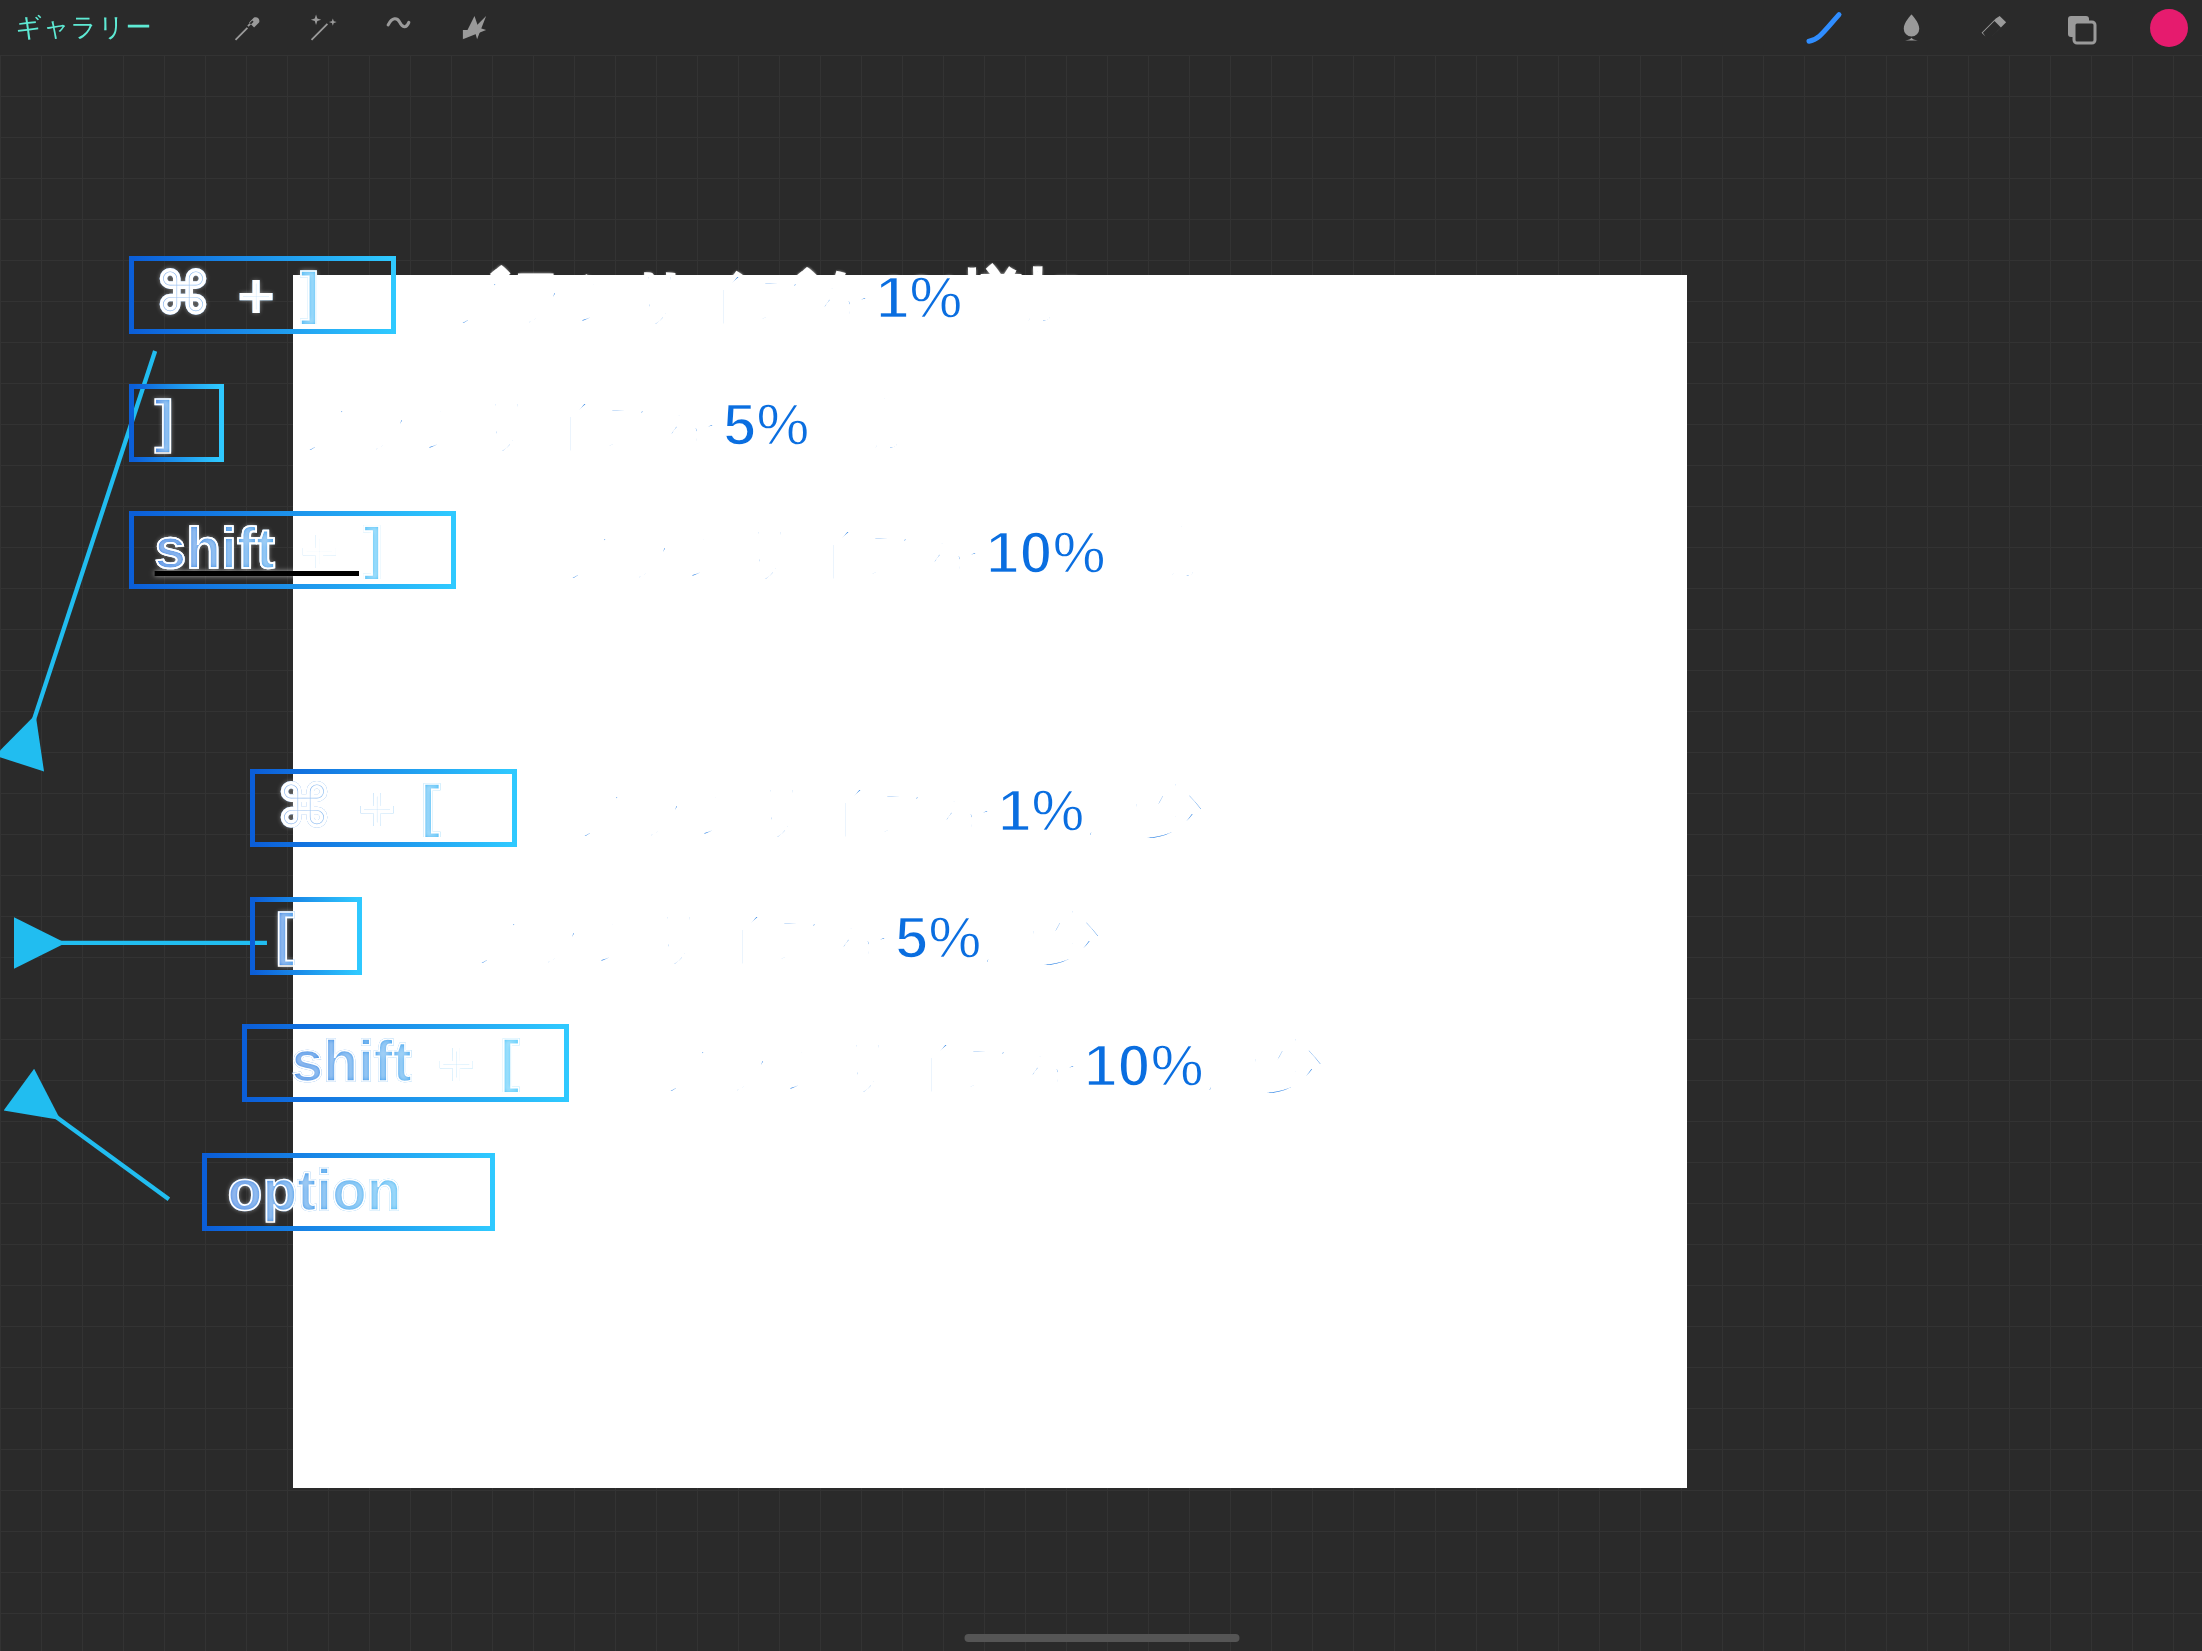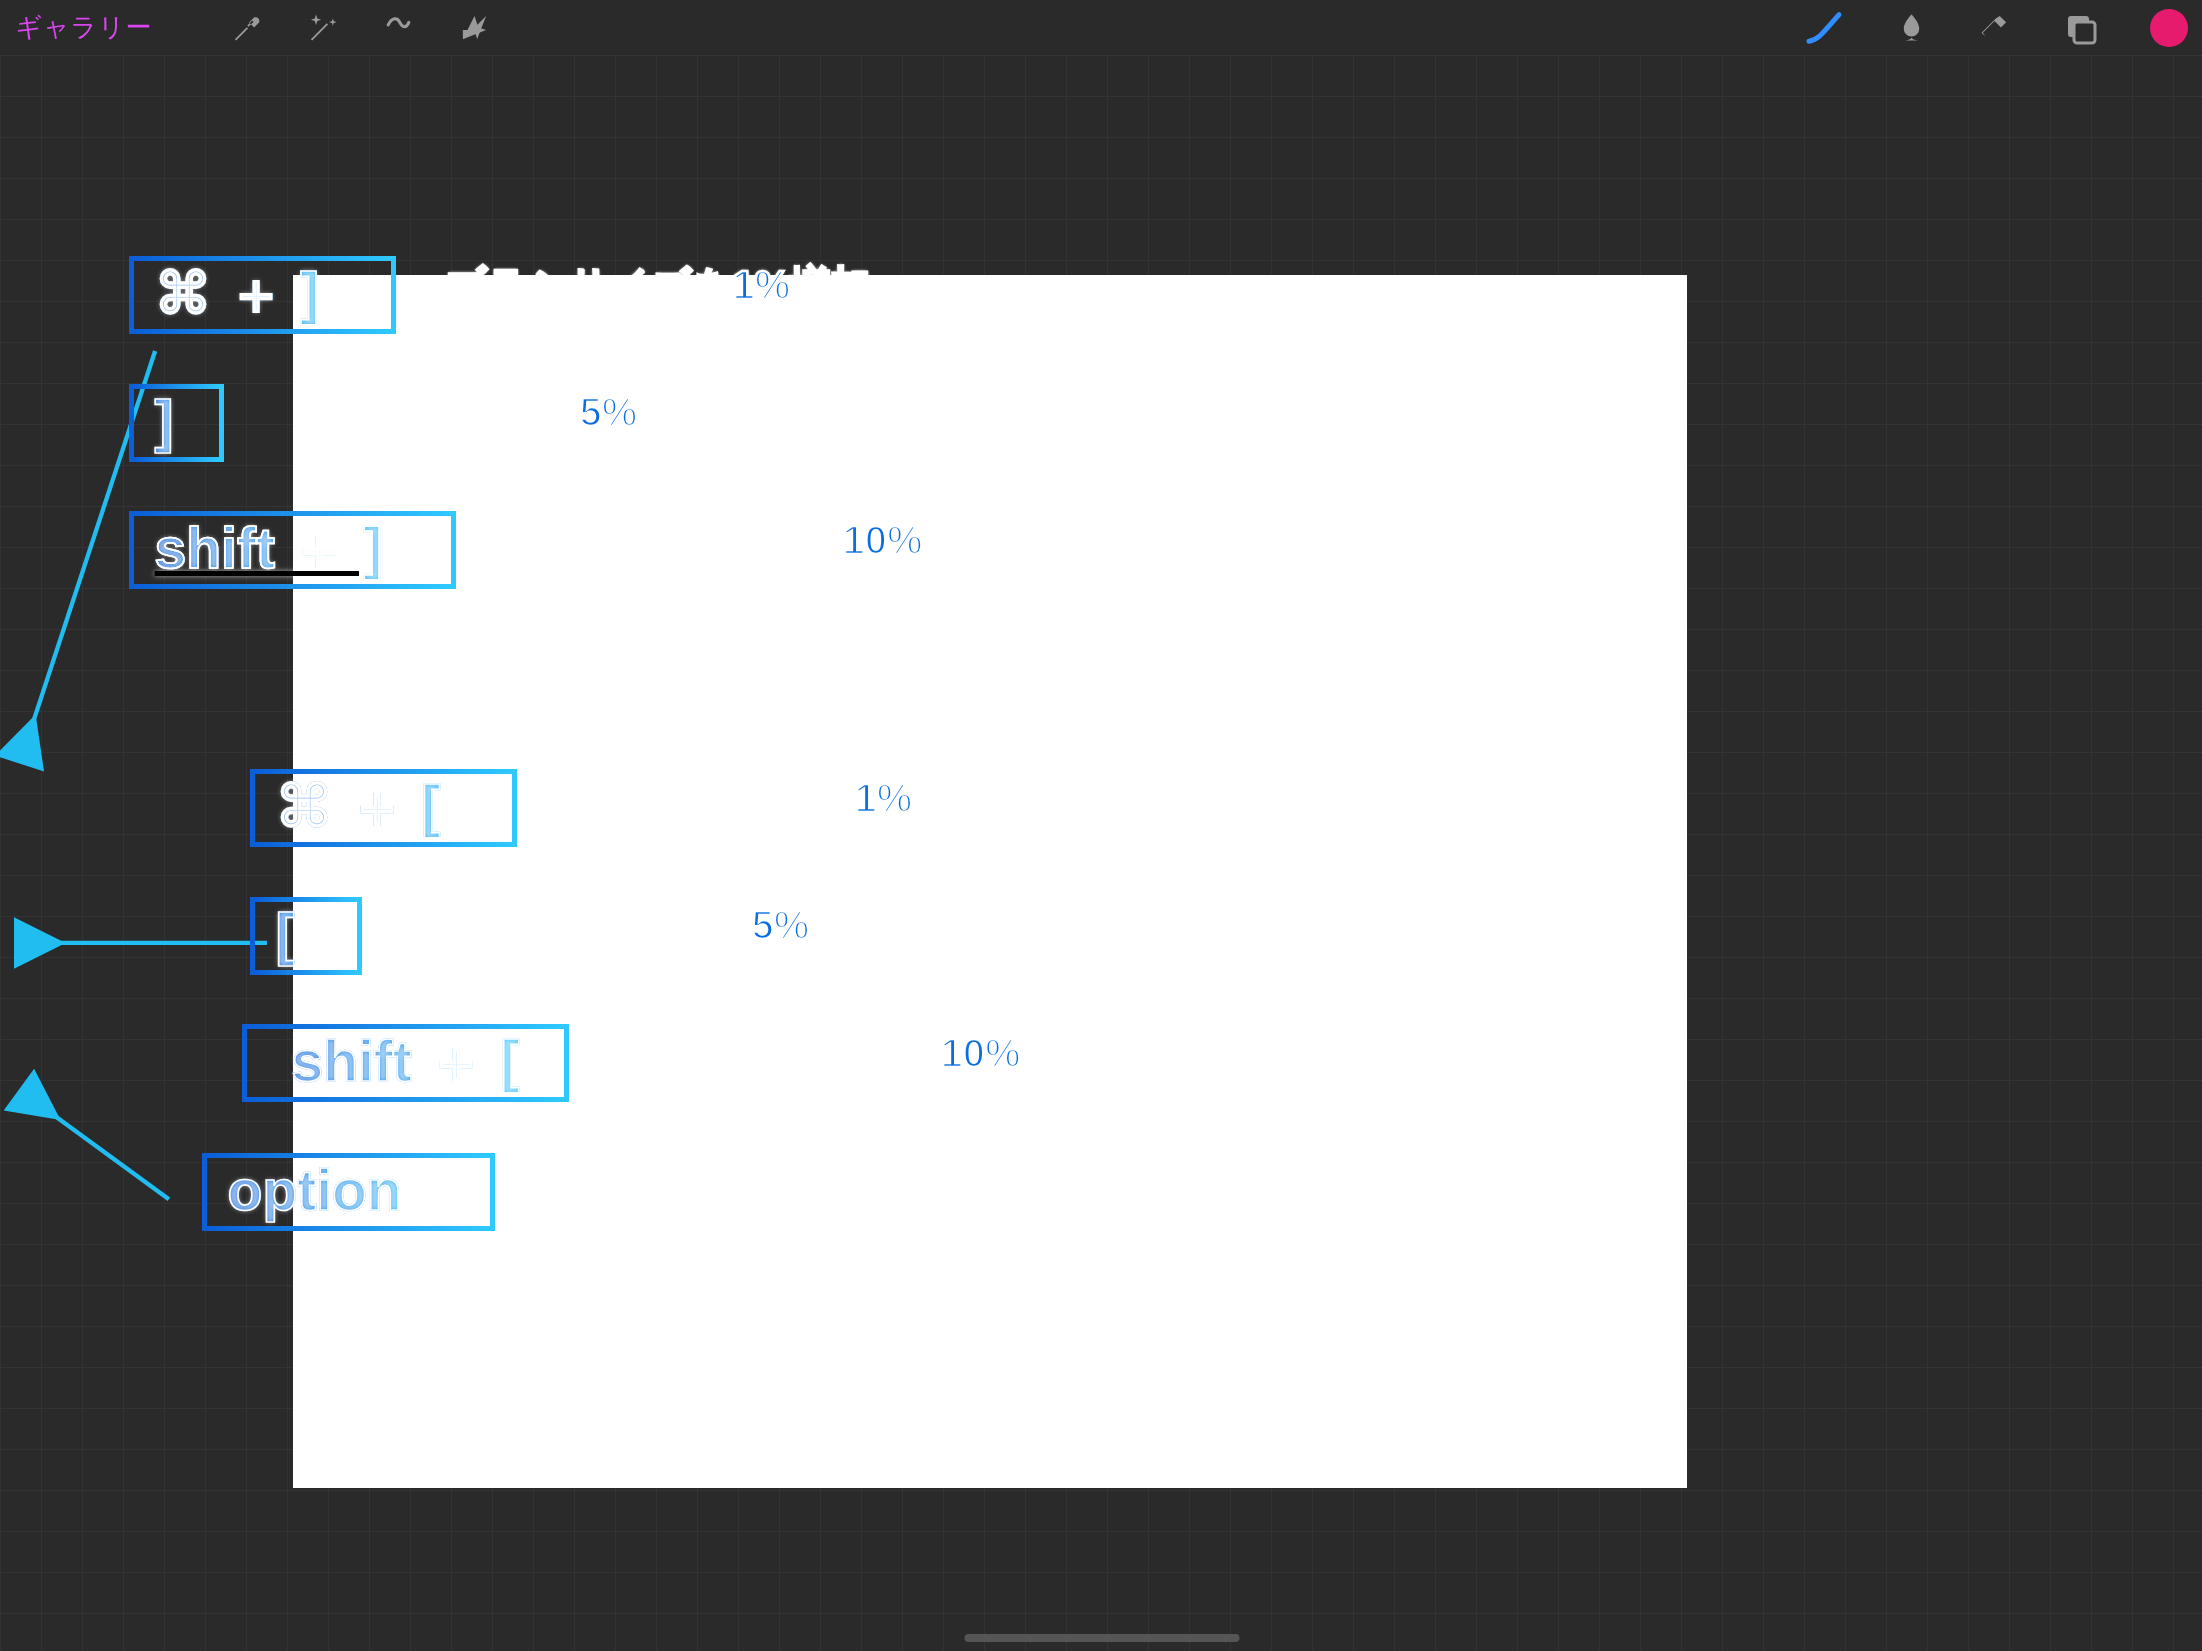--- a/index.html
+++ b/index.html
@@ -23,21 +23,21 @@
     padding: 0 15.5px;
     z-index: 20;
   }
   .topbar .left, .topbar .right {
     display: flex;
     align-items: center;
     gap: 45px;
   }
   .topbar .right { margin-left: auto; gap: 52px; }
   .gallery-label {
-    color: #d946ef;
+    color: #5eead4;
     font-size: 26px;
     letter-spacing: 0.9px;
     margin-right: 34px;
   }
   .tool-icon {
     color: #9a9a9a;
     display: inline-flex;
     align-items: center;
     justify-content: center;
   }
@@ -135,21 +135,21 @@
     background: linear-gradient(90deg,#0b5ed8 0%, #2fc9ff 100%);
     -webkit-background-clip: text;
     background-clip: text;
     color: transparent;
     -webkit-text-stroke: 1.7px #ffffff;
     text-shadow: 0 0 5.2px rgba(255,255,255,0.6);
     white-space: nowrap;
   }
   .desc-text {
     position: absolute;
-    font-size: 40px;
+    font-size: 60px;
     font-weight: 900;
     color: #0a6ee0;
     -webkit-text-stroke: 2.6px #ffffff;
     text-shadow: 0 0 3.4px #fff, 0 0 3.4px #fff;
     white-space: nowrap;
   }
 
   
   .arrow-svg {
     position: absolute; inset: 0;

